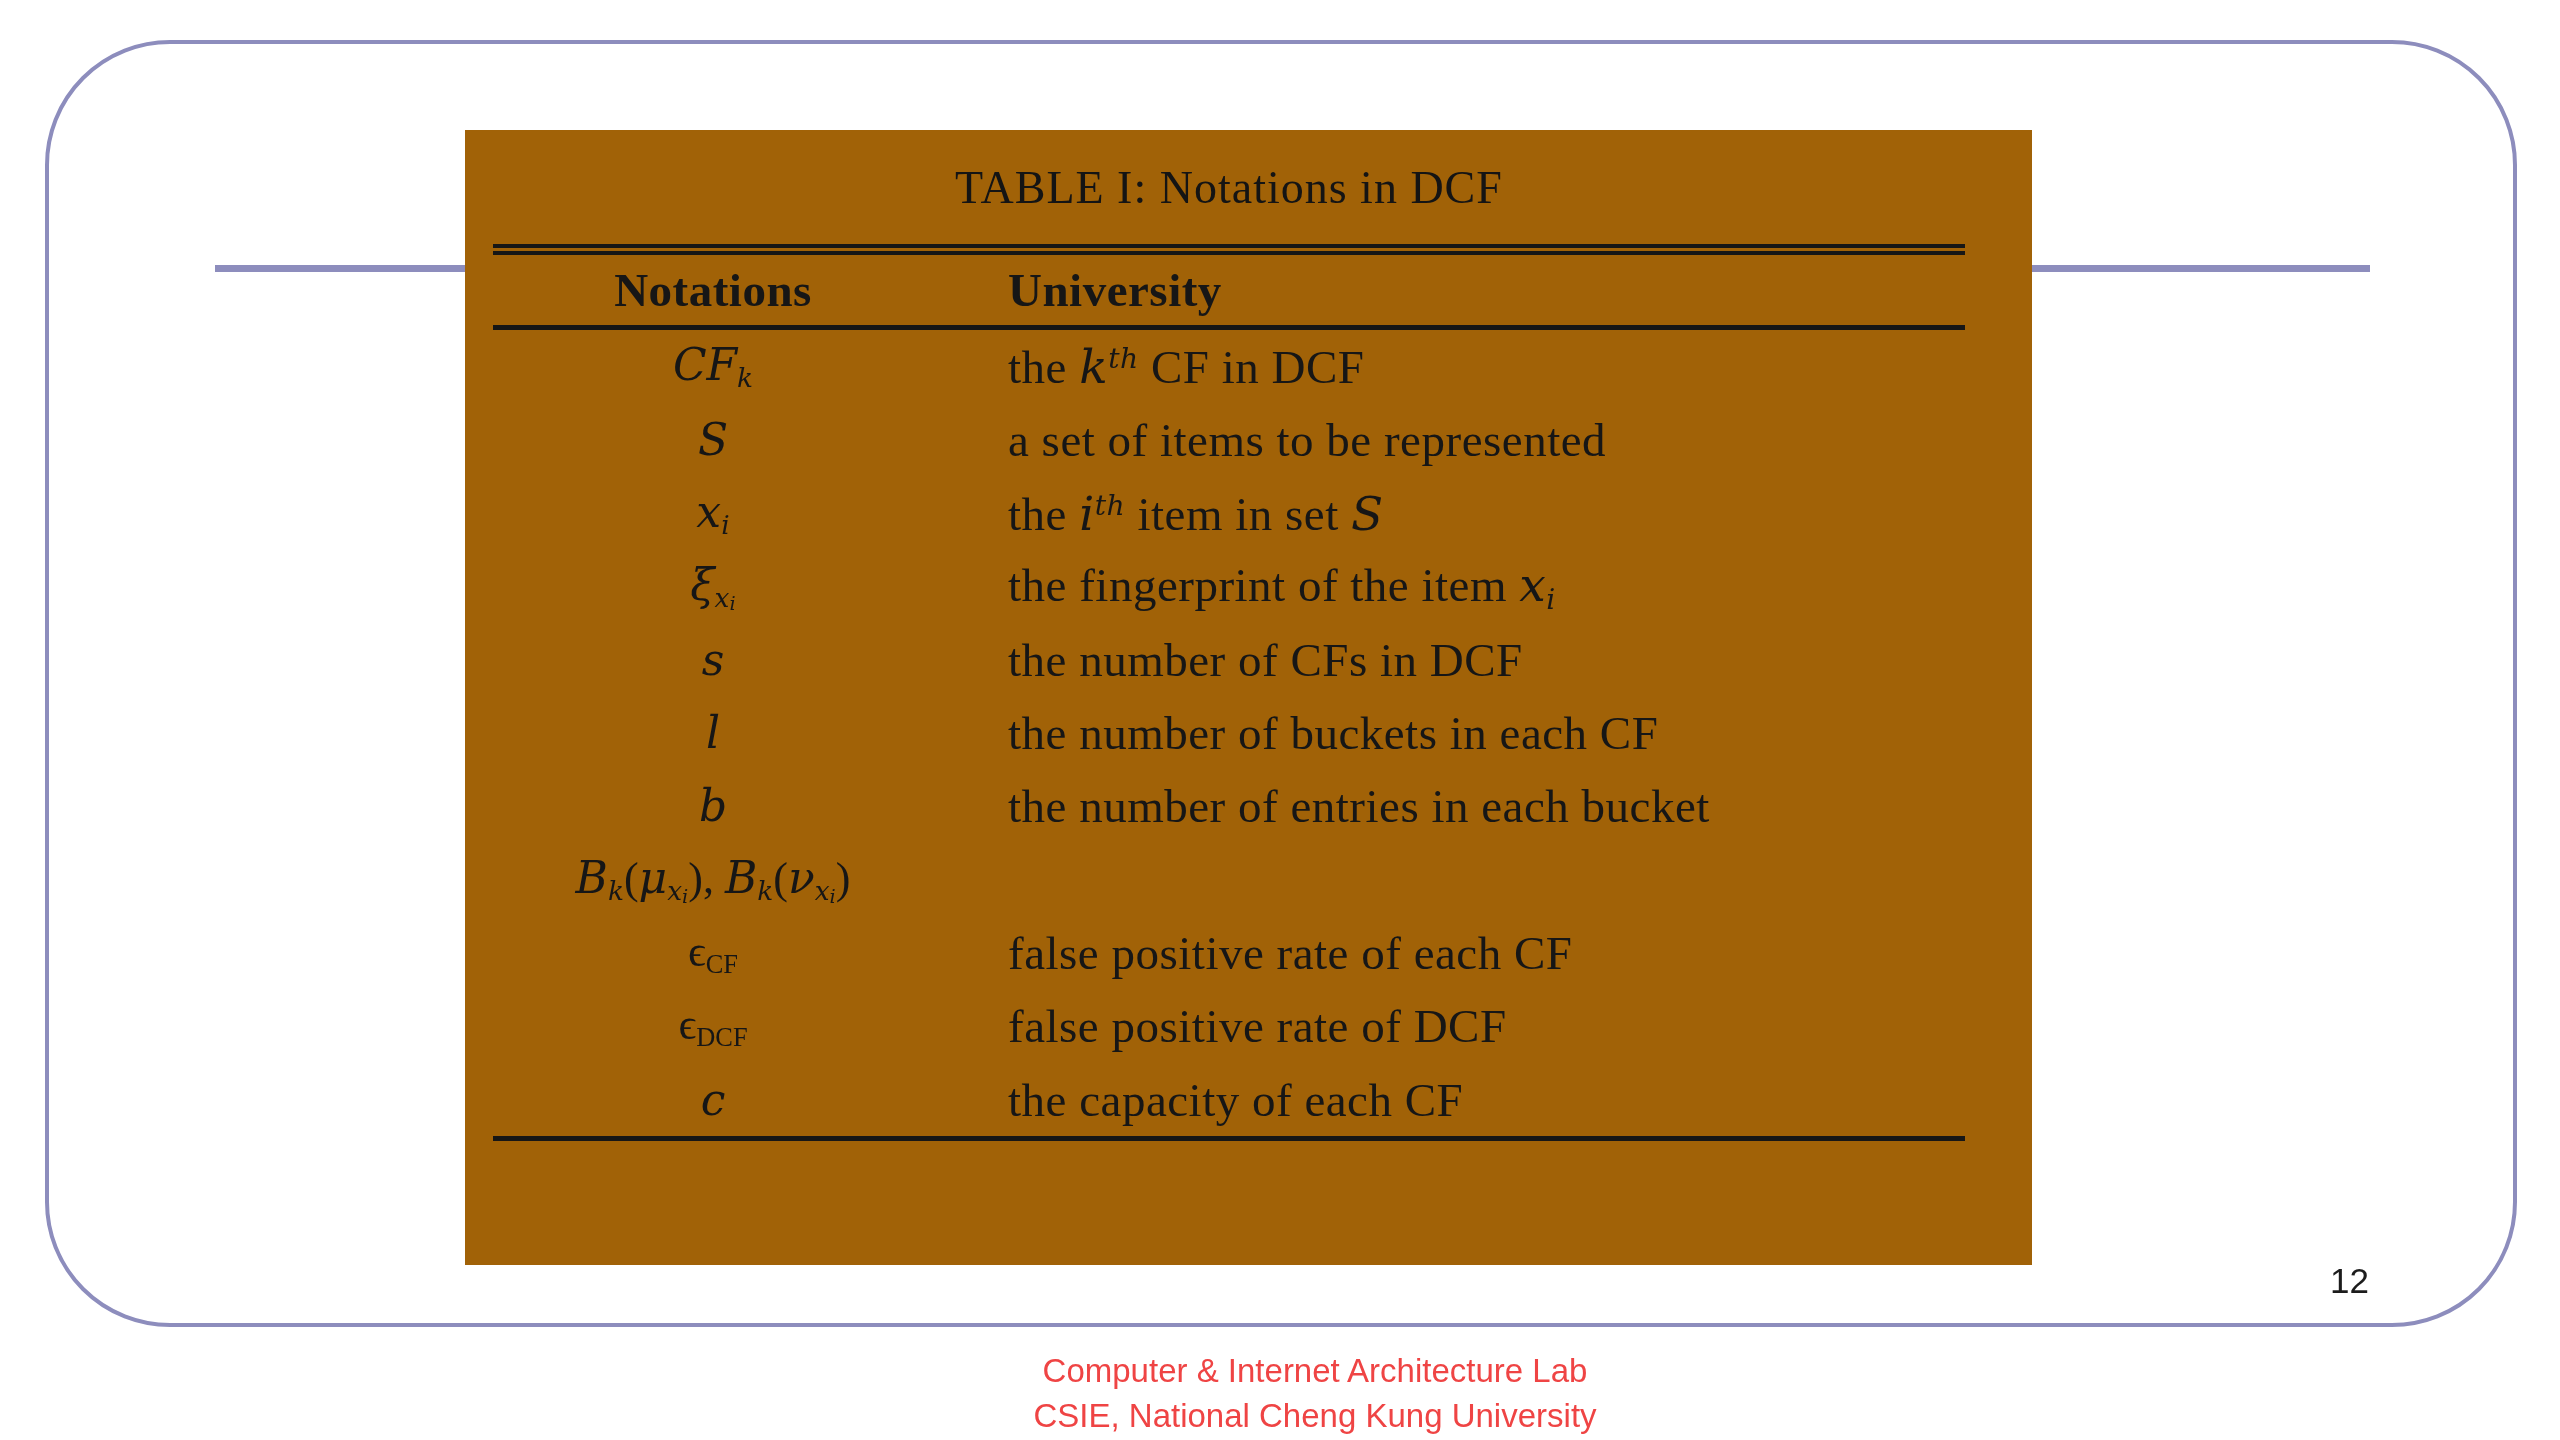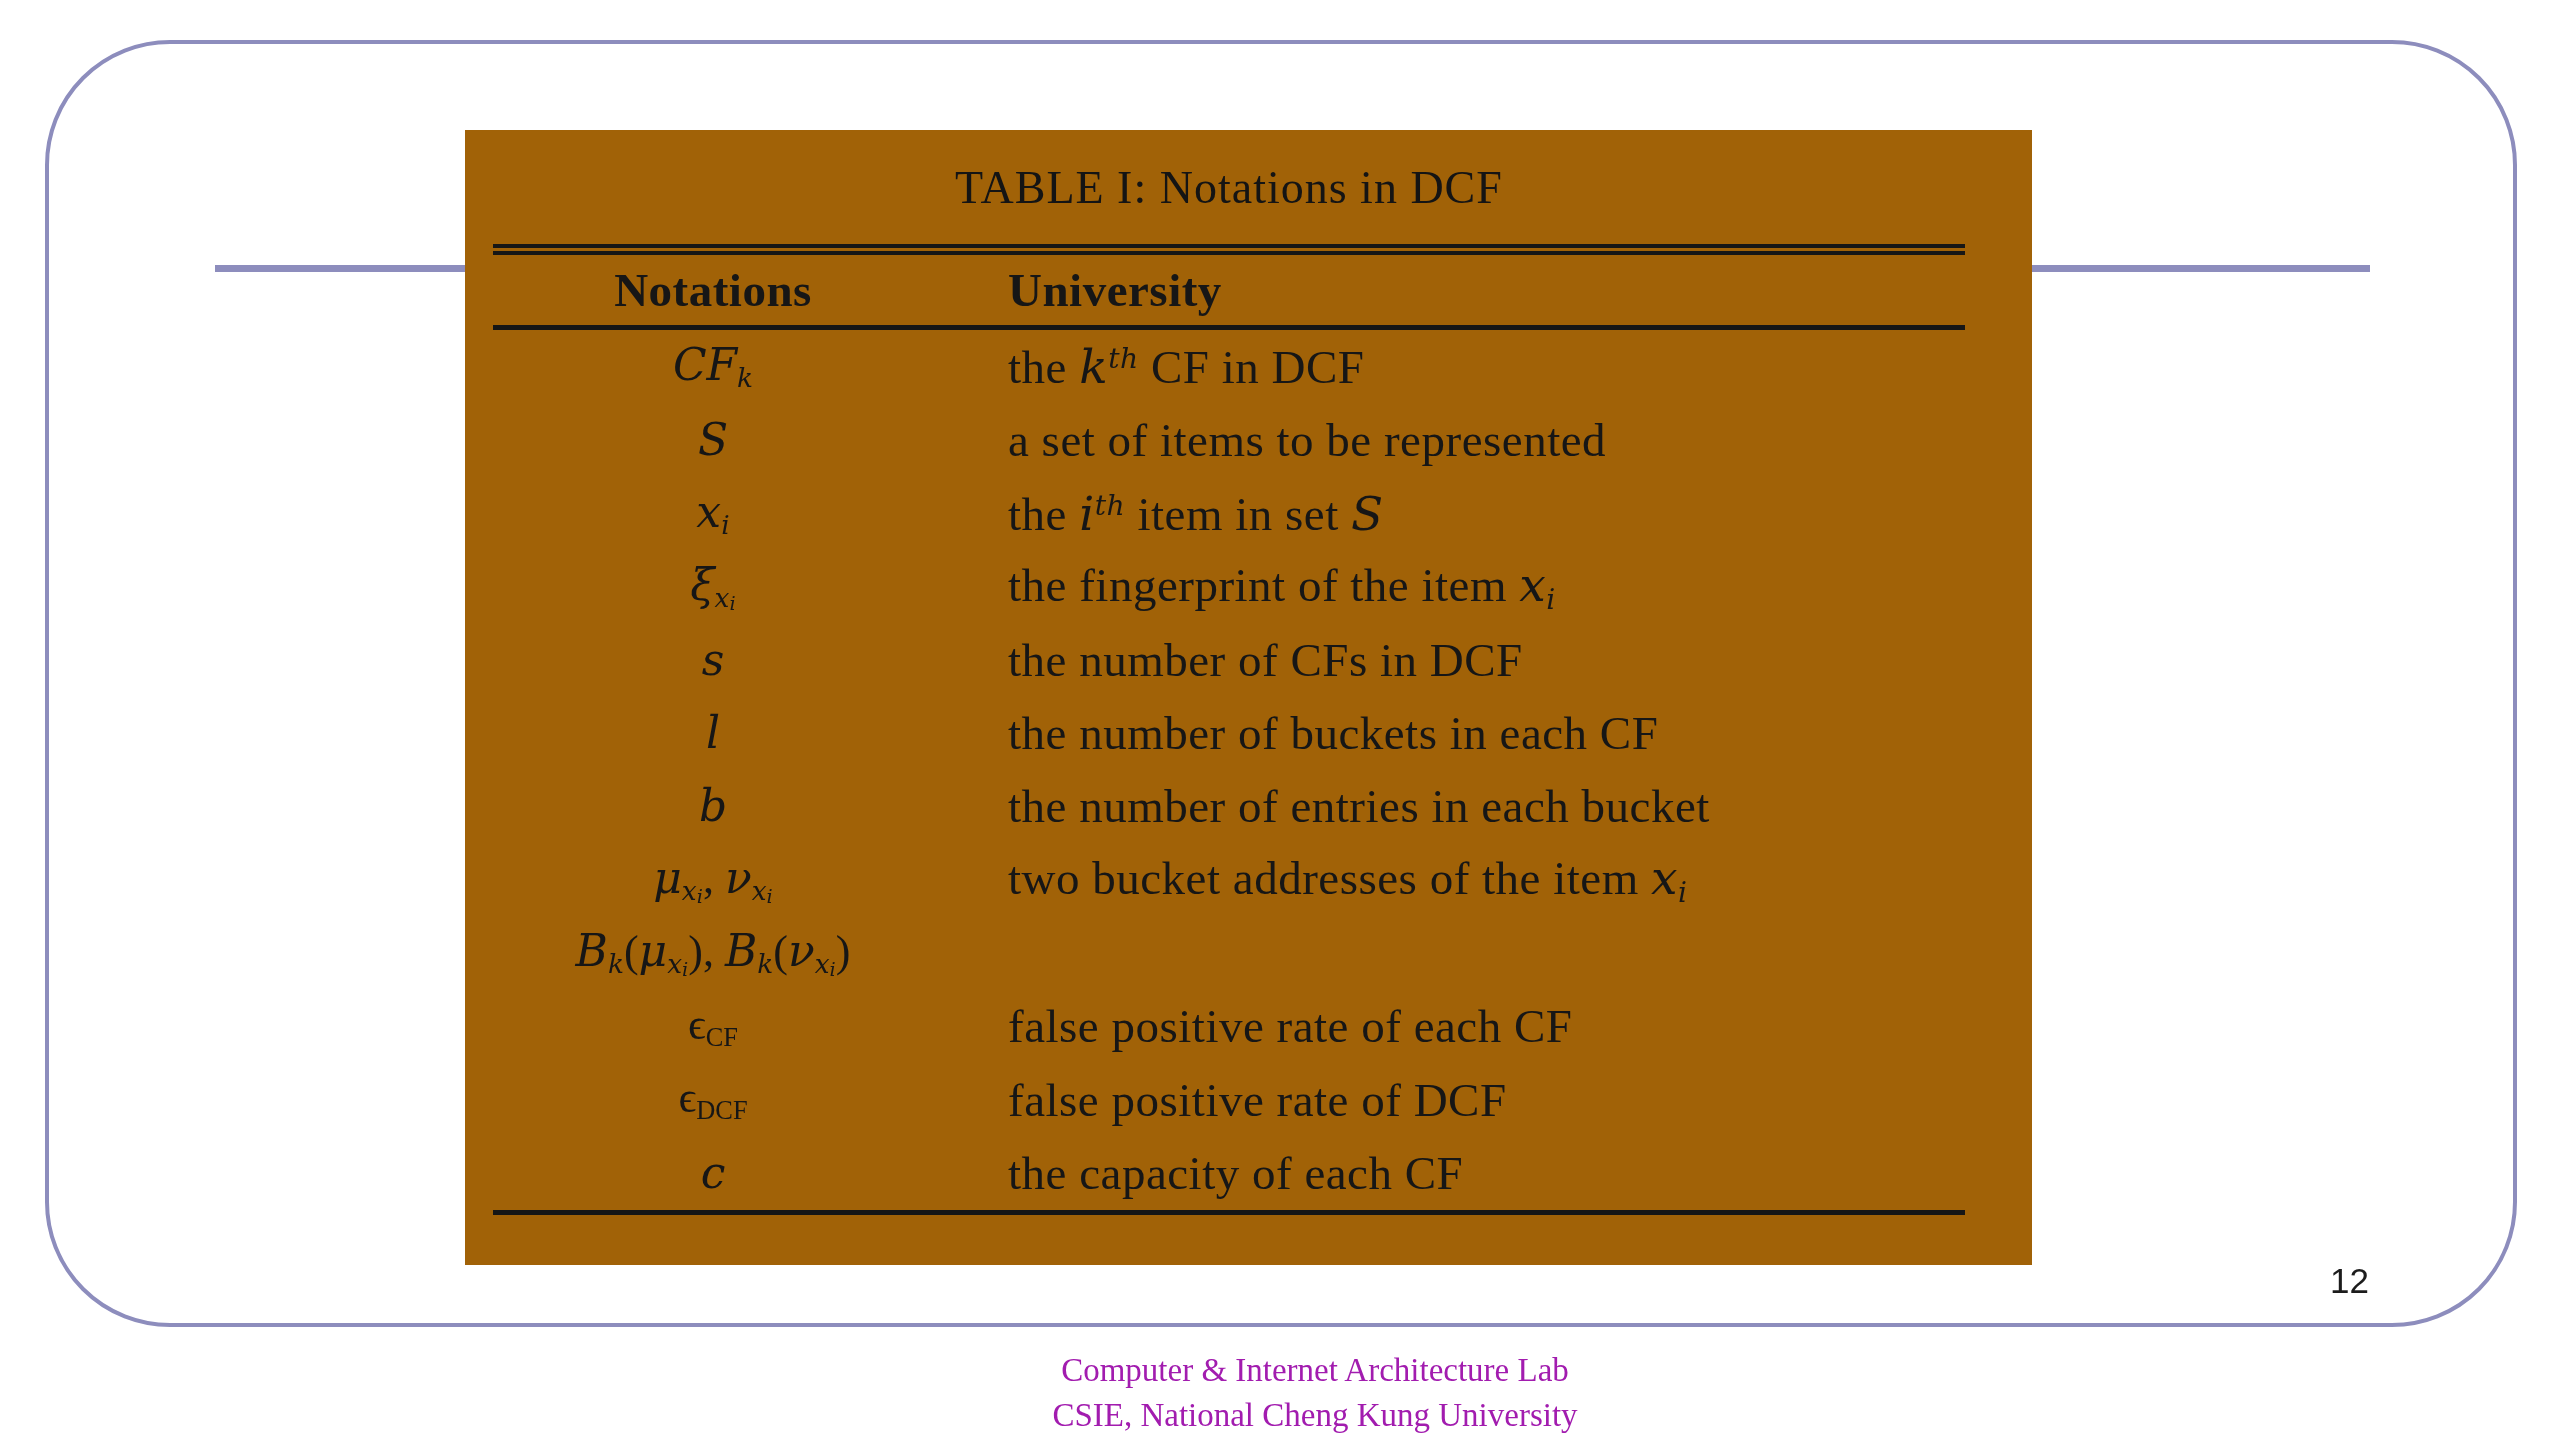--- a/index.html
+++ b/index.html
@@ -30,22 +30,22 @@
   .t-col1{width:440px;text-align:center;font-size:44px;}
   .t-col2{flex:1;padding-left:75px;font-size:47px;letter-spacing:0.5px;}
   .t-header .t-col1,.t-header .t-col2{font-weight:bold;font-size:47px;letter-spacing:0.5px;}
   
   .it{font-style:italic;font-family:"DejaVu Serif", serif;}
   .sub{font-size:0.60em;vertical-align:-0.28em;}
   .subsub{font-size:0.44em;vertical-align:-0.52em;}
   .sup{font-size:0.60em;vertical-align:0.55em;}
   .footer{
     position:absolute;left:1315px;top:1348px;transform:translateX(-50%);
-    text-align:center;font-family:Liberation Serif, serif;
-    font-size:33px;line-height:45px;color:#a21caf;white-space:nowrap;
+    text-align:center;font-family:Liberation Sans, sans-serif;
+    font-size:33px;line-height:45px;color:#ef4444;white-space:nowrap;
   }
   .page-number{
     position:absolute;left:2330px;top:1261px;
     font-family:"Liberation Sans", sans-serif;font-size:35px;color:#1c1c1c;
   }
 </style>
 </head>
 <body style="--accent: #8d8dbd;">
 
 <div class="frame"></div>
@@ -84,24 +84,20 @@
         </div>
         <div class="t-row">
           <div class="t-col1"><span class="it">l</span></div>
           <div class="t-col2"><span>the number of buckets in each CF</span></div>
         </div>
         <div class="t-row">
           <div class="t-col1"><span class="it">b</span></div>
           <div class="t-col2"><span>the number of entries in each bucket</span></div>
         </div>
         <div class="t-row">
-          <div class="t-col1"><span class="it">μ</span><span class="sub it">x</span><span class="subsub it">i</span><span>, </span><span class="it">ν</span><span class="sub it">x</span><span class="subsub it">i</span></div>
-          <div class="t-col2"><span>two bucket addresses of the item </span><span class="it">x</span><span class="sub it">i</span></div>
-        </div>
-        <div class="t-row">
           <div class="t-col1"><span class="it">B</span><span class="sub it">k</span><span>(</span><span class="it">μ</span><span class="sub it">x</span><span class="subsub it">i</span><span>)</span><span>, </span><span class="it">B</span><span class="sub it">k</span><span>(</span><span class="it">ν</span><span class="sub it">x</span><span class="subsub it">i</span><span>)</span></div>
         </div>
         <div class="t-row">
           <div class="t-col1"><span>ϵ</span><span class="sub">CF</span></div>
           <div class="t-col2"><span>false positive rate of each CF</span></div>
         </div>
         <div class="t-row">
           <div class="t-col1"><span>ϵ</span><span class="sub">DCF</span></div>
           <div class="t-col2"><span>false positive rate of DCF</span></div>
         </div>

